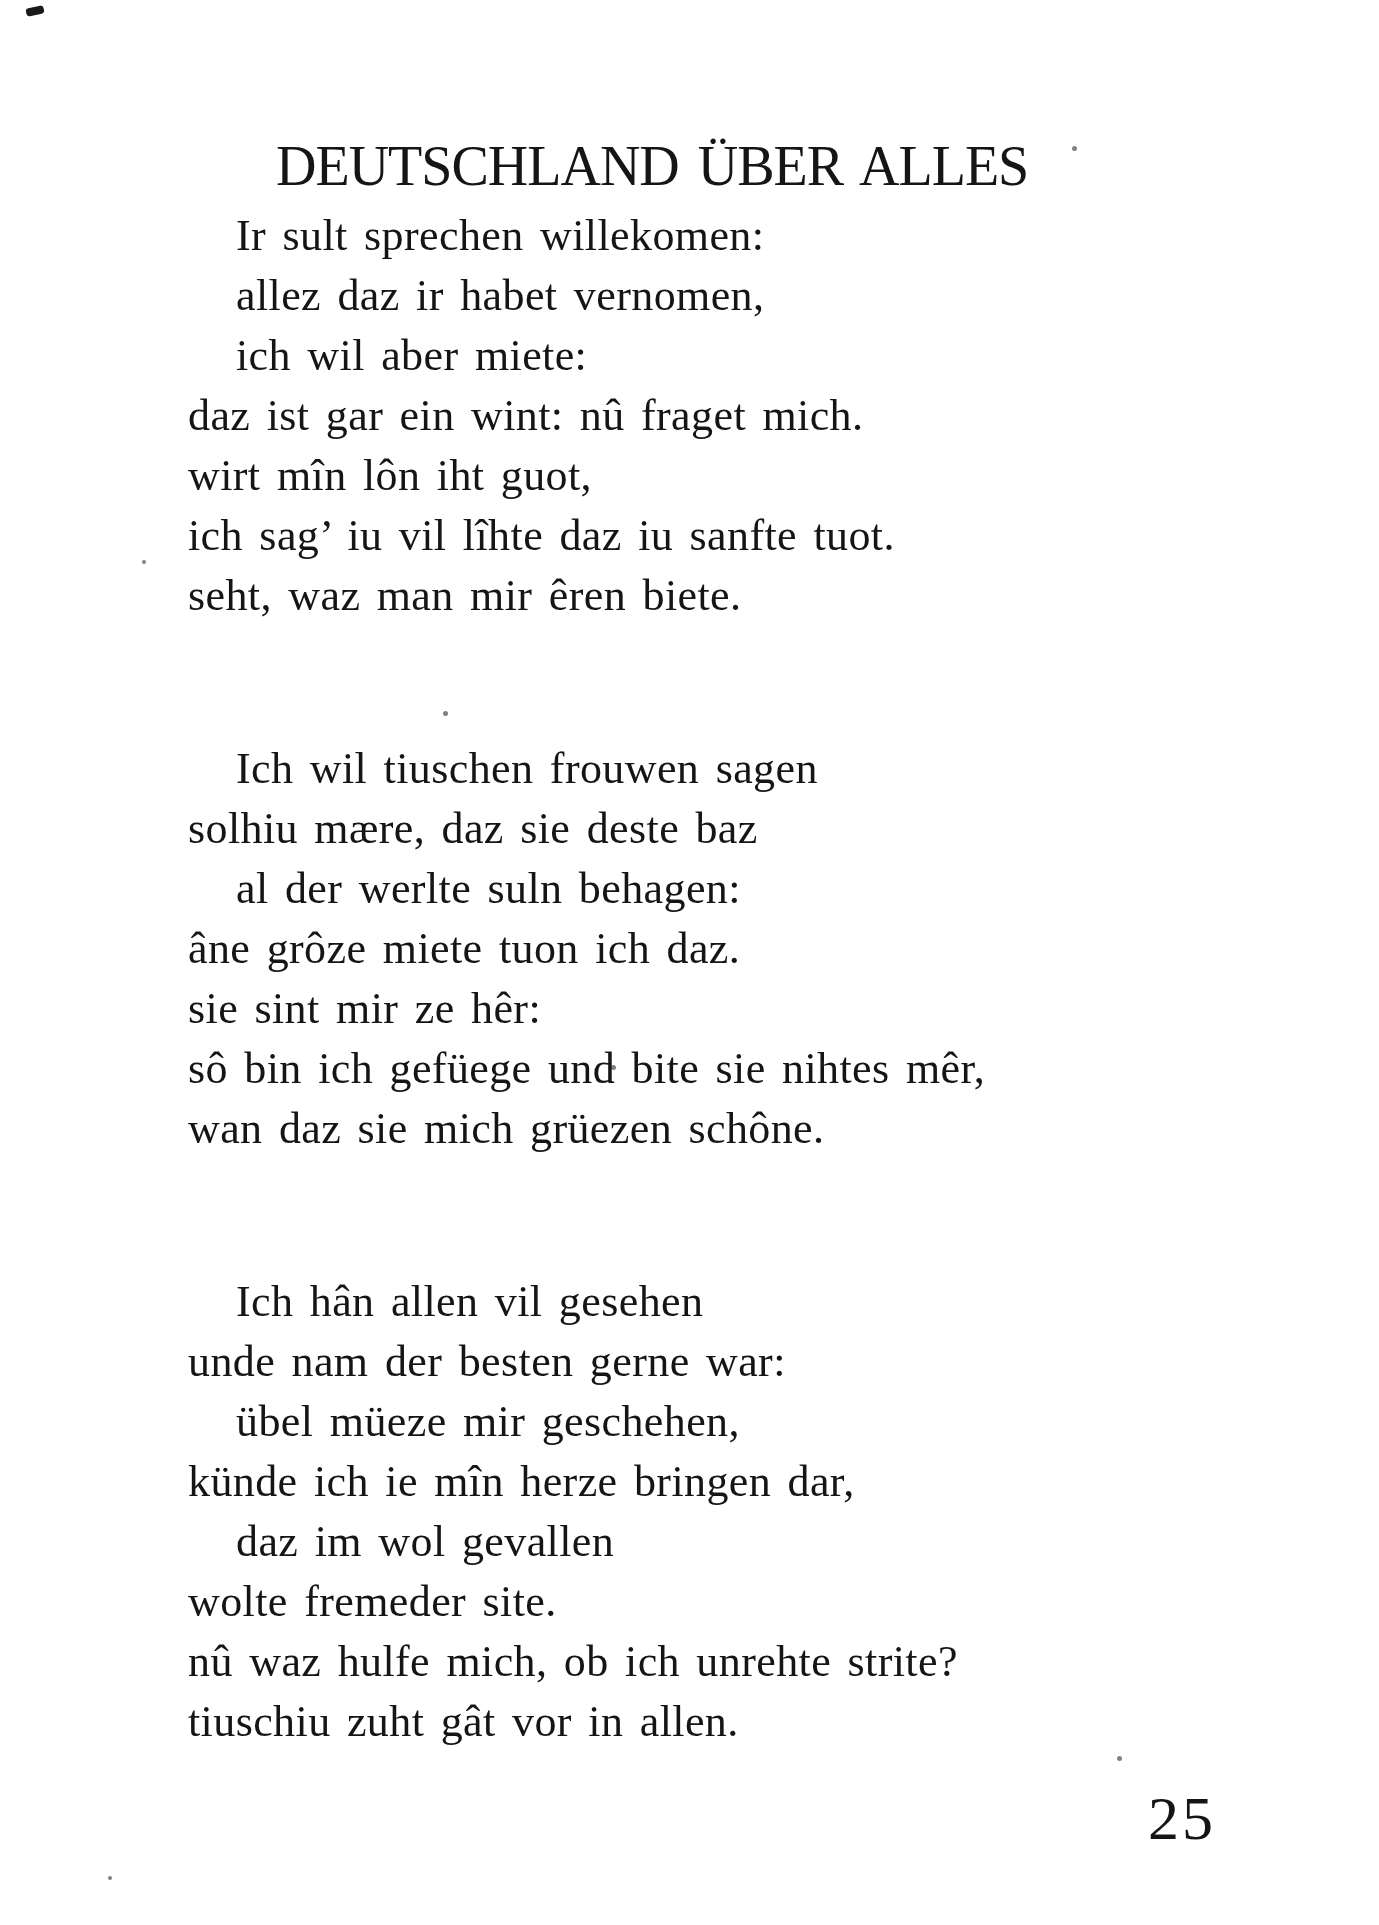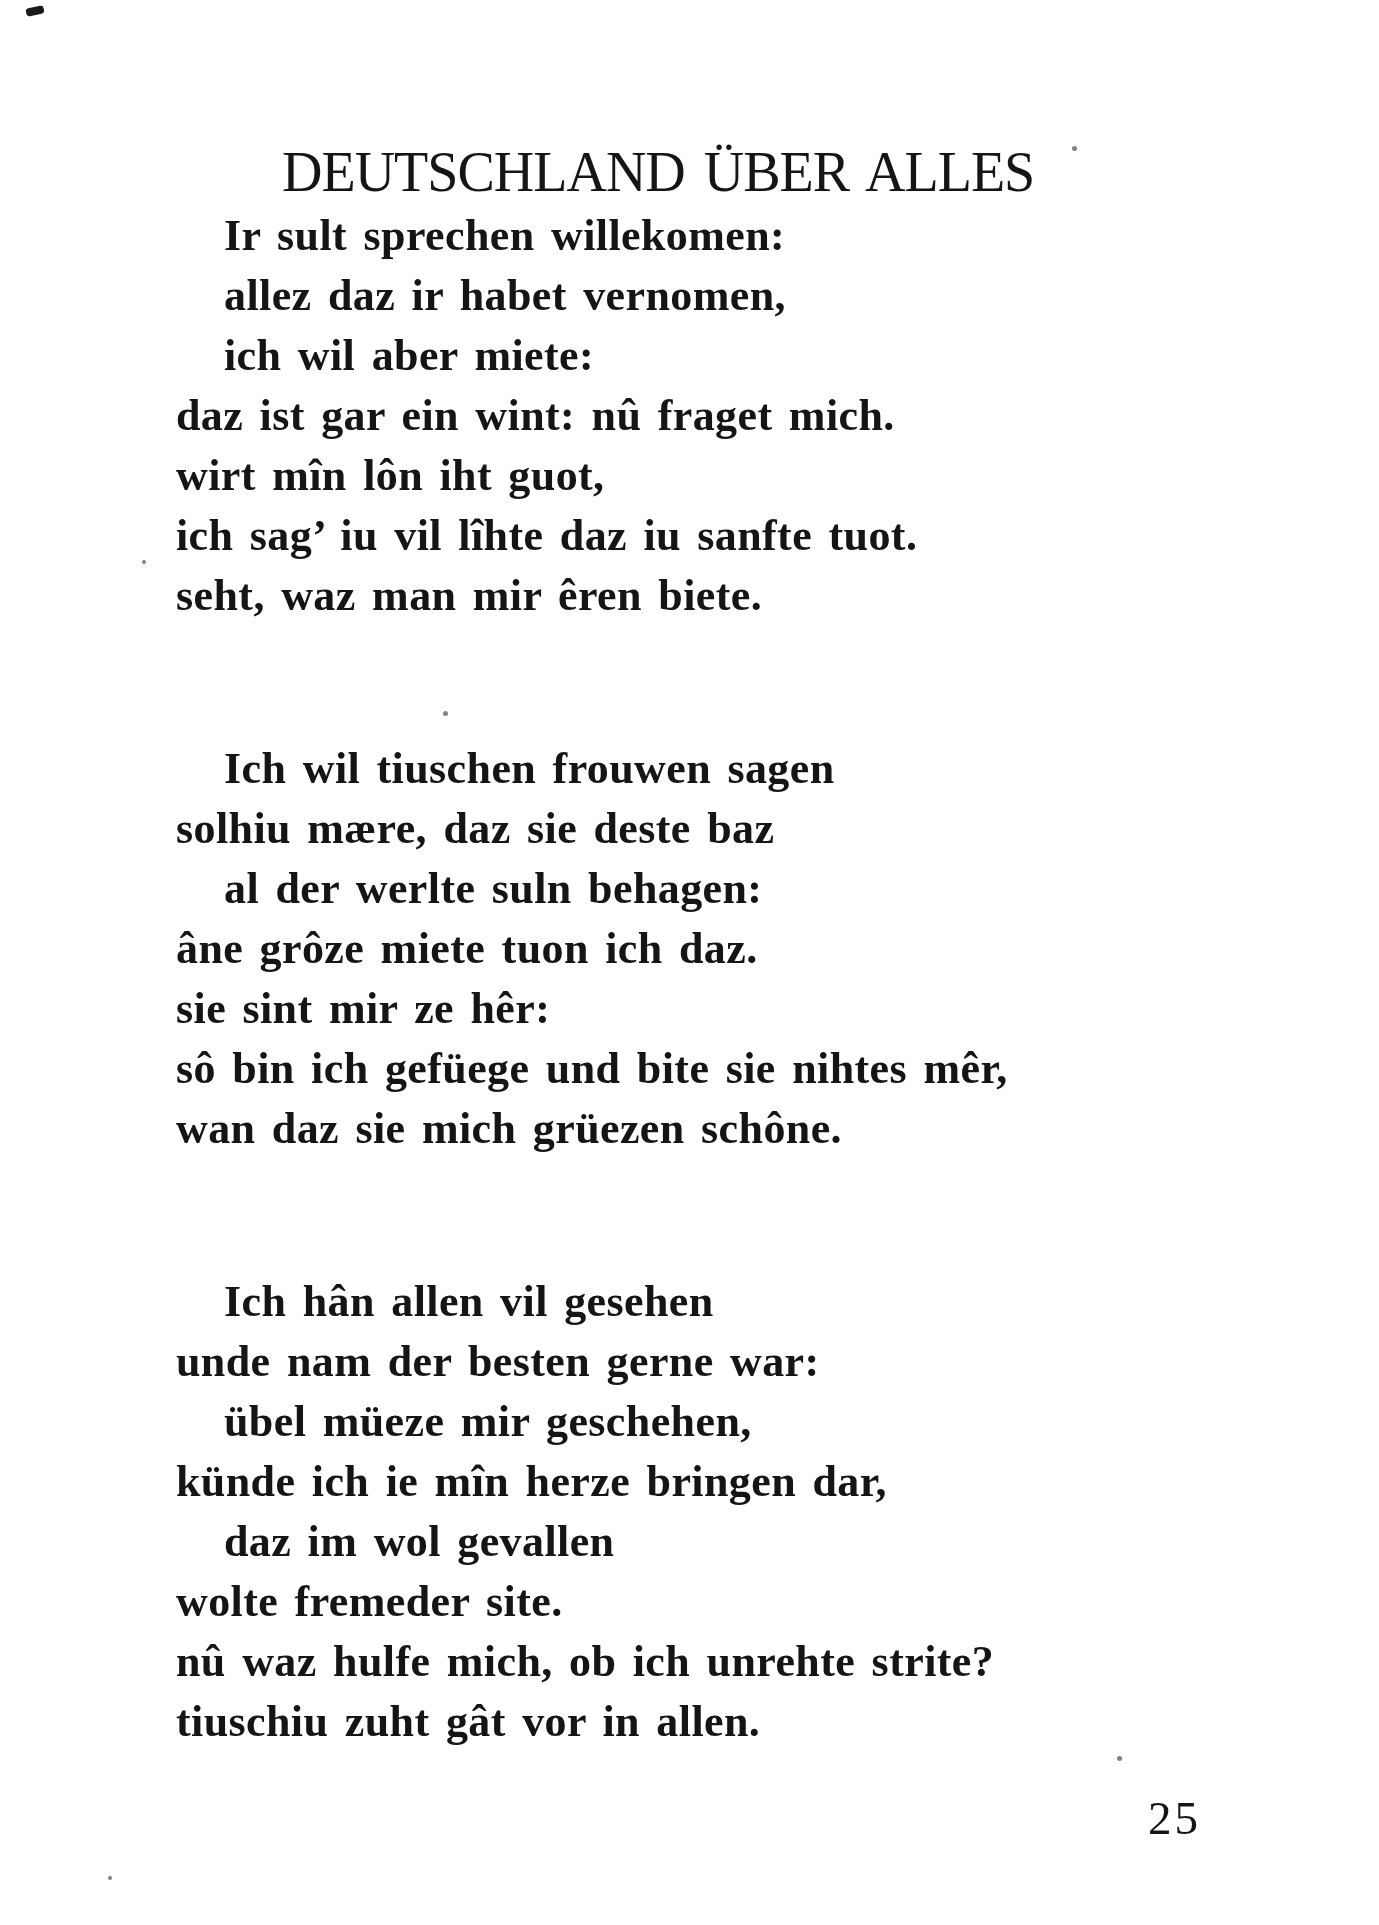--- a/index.html
+++ b/index.html
@@ -9,50 +9,49 @@
     height: 1925px;
     background: #ffffff;
     color: #151515;
     font-family: "Liberation Serif", "DejaVu Serif", serif;
     overflow: hidden;
   }
   .title {
     position: absolute;
     left: 266px;
     top: 126px;
-    margin: 16px;
+    margin: 10px;
     font-size: 56px;
     font-weight: 400;
     letter-spacing: -1px;
     word-spacing: 6px;
     line-height: 60px;
     white-space: nowrap;
   }
   .stanza {
     position: absolute;
-    left: 176px;
+    left: 188px;
     white-space: nowrap;
-    font-weight: bold;
   }
   .s1 { top: 206px; }
   .s2 { top: 739px; }
   .s3 { top: 1272px; }
   .line {
     height: 60px;
     line-height: 60px;
     font-size: 44px;
     word-spacing: 5px;
     letter-spacing: 0.4px;
   }
   .line.indent { padding-left: 48px; }
   .page-number {
     position: absolute;
     left: 1148px;
     top: 1792px;
-    font-size: 47px;
+    font-size: 62px;
     letter-spacing: 3px;
     line-height: 52px;
   }
   .speck {
     position: absolute;
     background: #1a1a1a;
     border-radius: 50%;
   }
   .speck.mark {
     border-radius: 3px;

